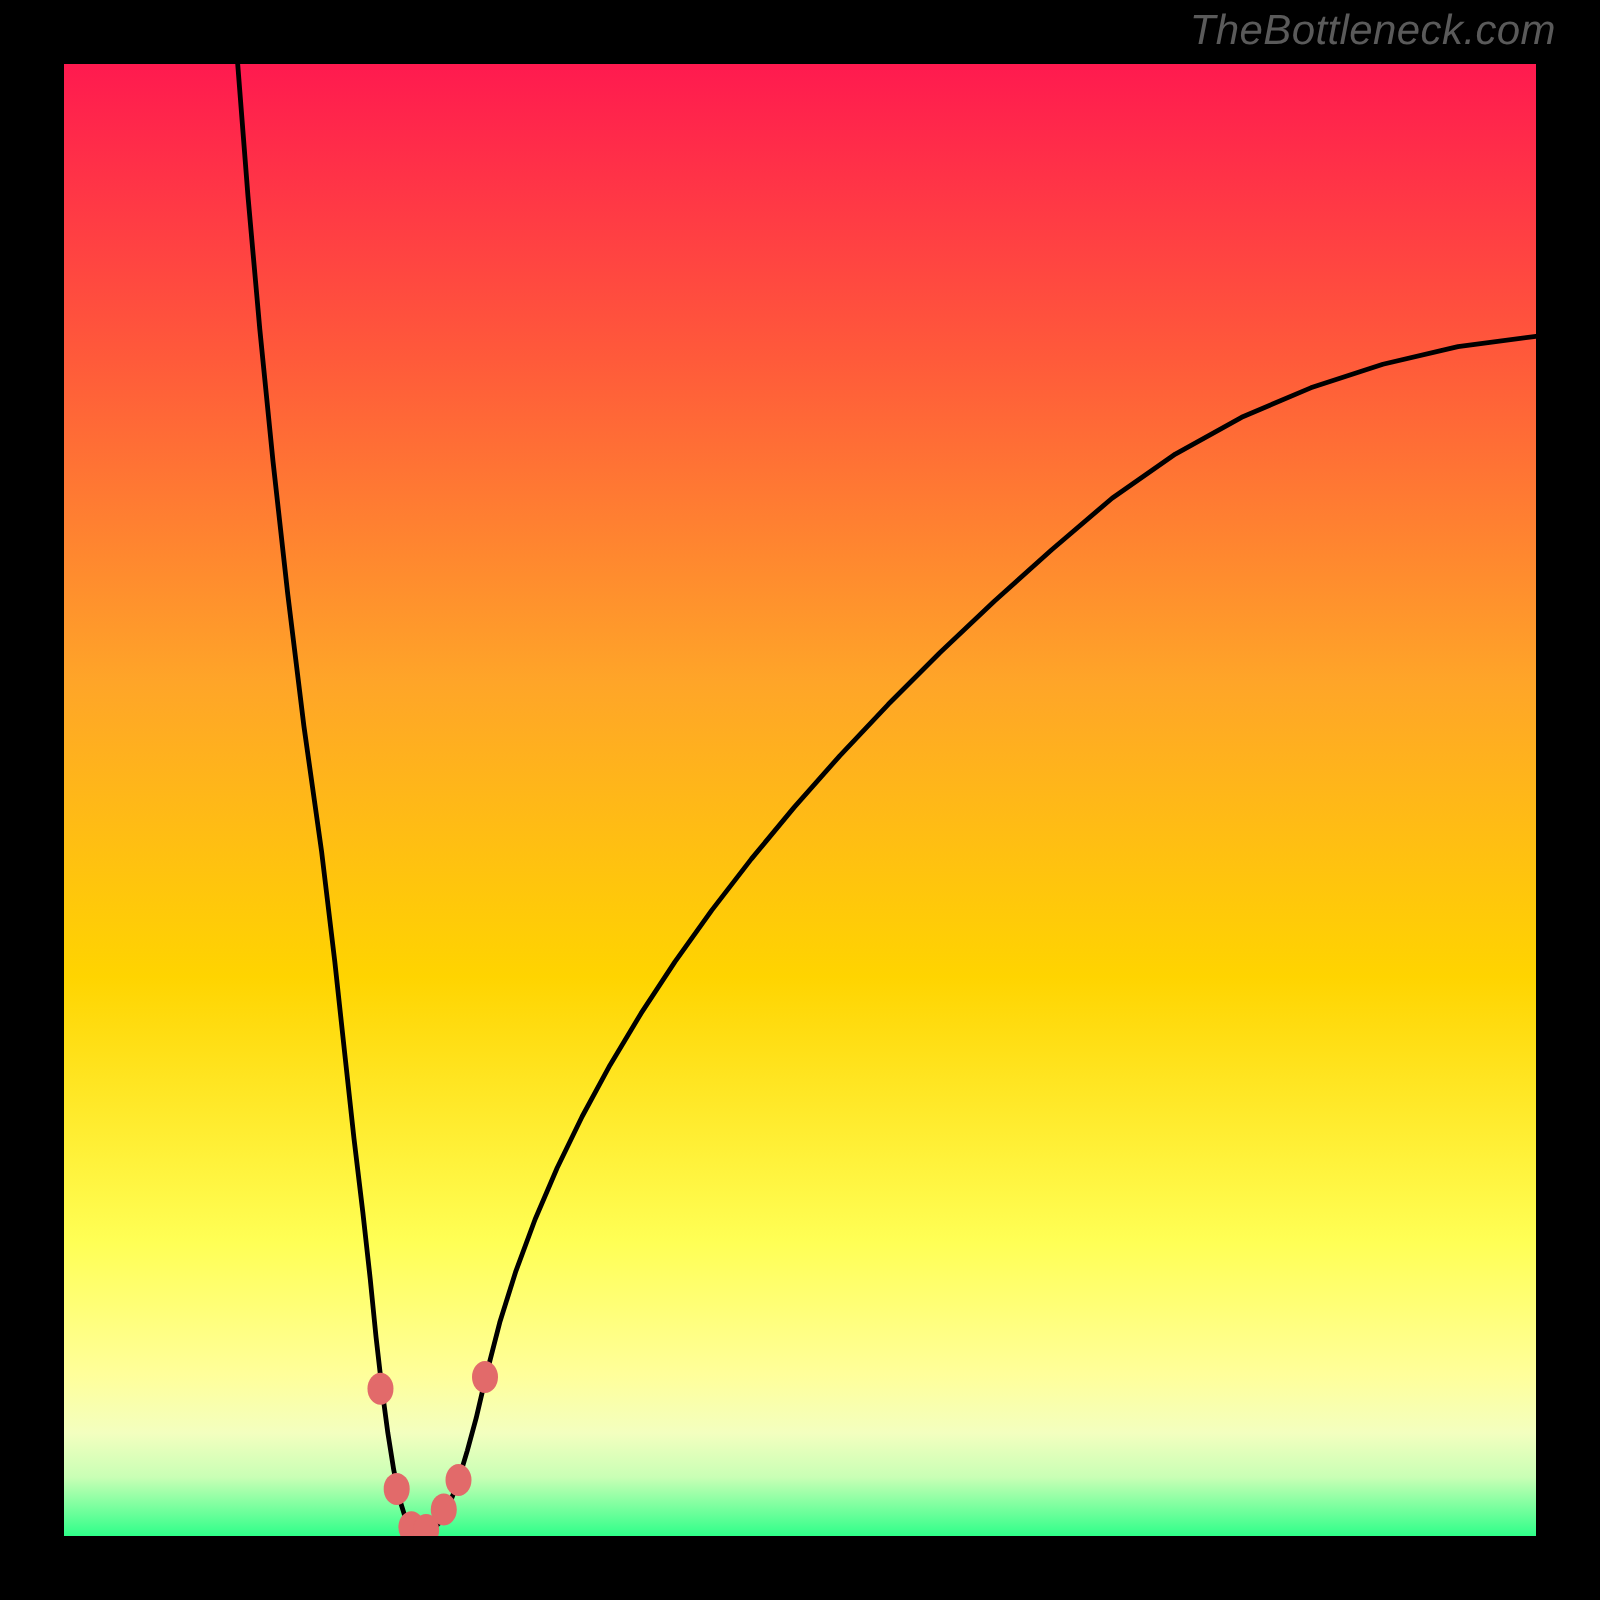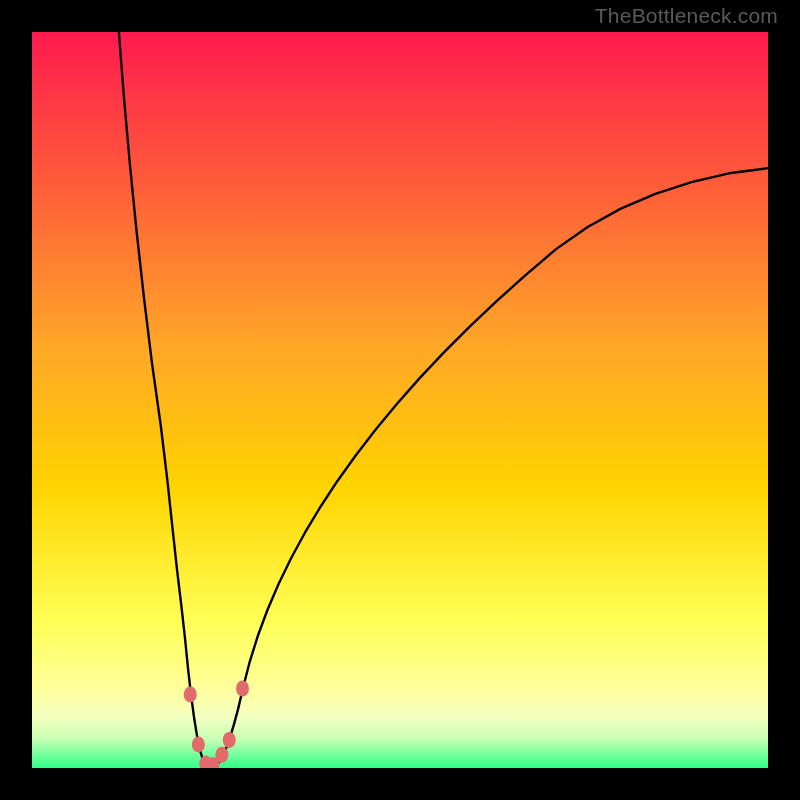--- a/index.html
+++ b/index.html
@@ -9,20 +9,21 @@
     height: 800px;
     overflow: hidden;
     background: #000;
     font-family: Arial, Helvetica, sans-serif;
   }
   .frame {
     position: absolute;
     top: 0; left: 0;
     width: 800px; height: 800px;
     background: #000;
+    font-style: italic;
   }
   .plot-area {
     position: absolute;
     top: 32px;
     left: 32px;
     width: 736px;
     height: 736px;
   }
   .plot-area svg {
     display: block;

